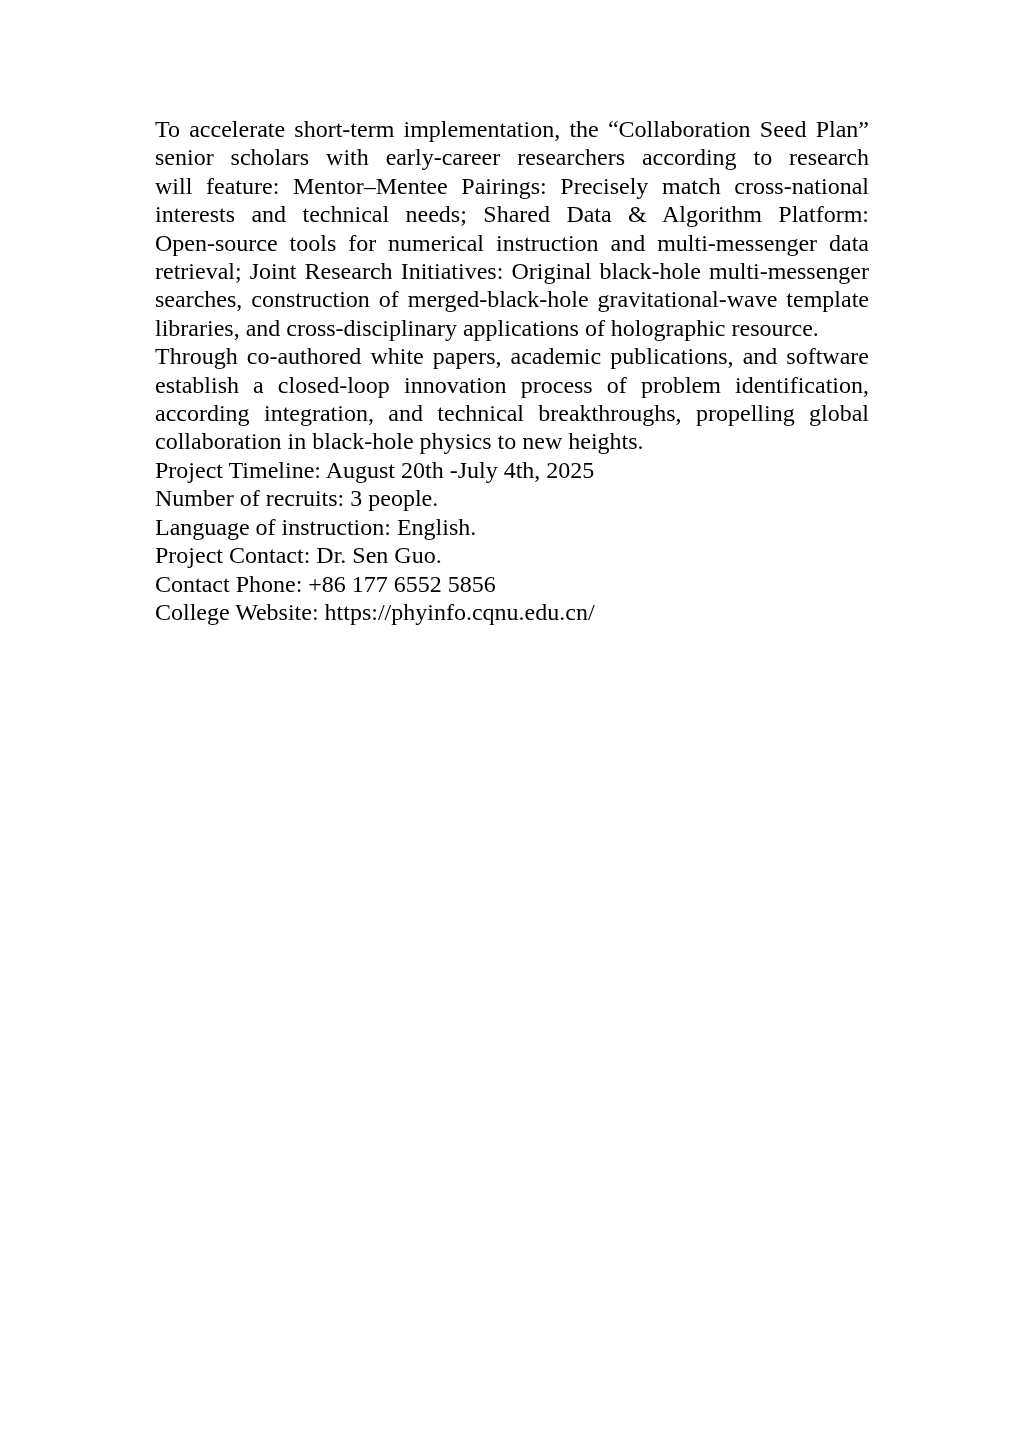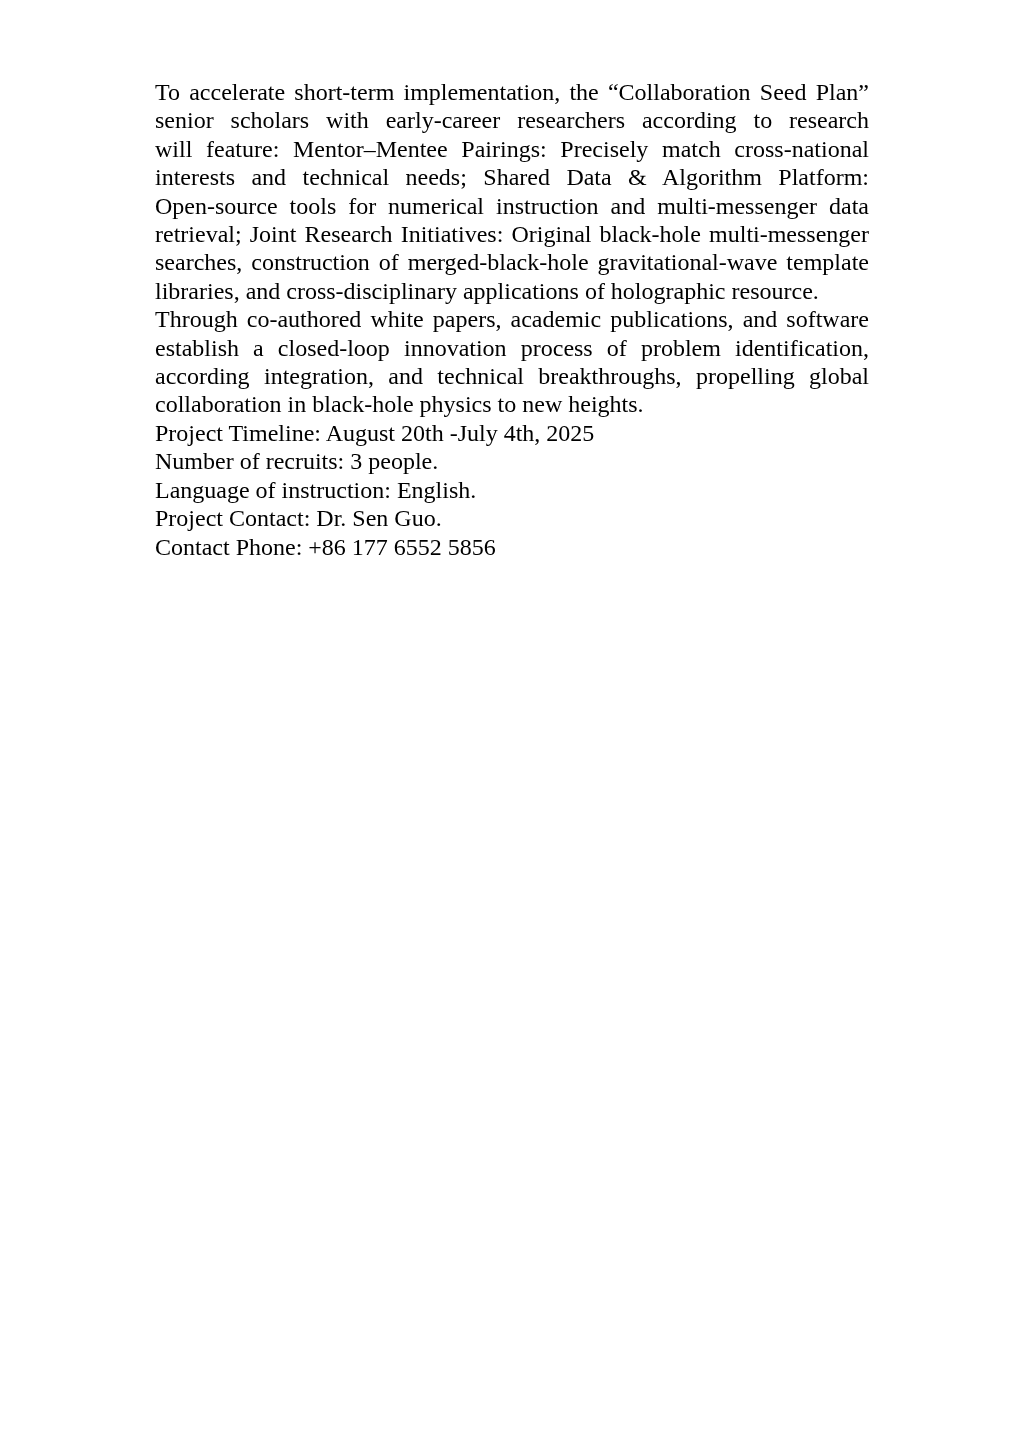--- a/index.html
+++ b/index.html
@@ -14,21 +14,21 @@
     font-family: "Liberation Serif", "DejaVu Serif", serif;
     overflow: hidden;
   }
   .page {
     position: relative;
     width: 1024px;
     height: 1448px;
     background: #ffffff;
   }
   .text-block {
-    padding: 78px 155px 0 155px;
+    padding: 115px 155px 0 155px;
     font-size: 24px;
     line-height: 28.4px;
   }
   .para {
     margin: 0;
   }
   .ln {
     text-align: left;
     min-height: 28.4px;
   }
@@ -60,16 +60,17 @@
       <div class="ln just">according integration, and technical breakthroughs, propelling global</div>
       <div class="ln">collaboration in black-hole physics to new heights.</div>
     </div>
 
     <div class="para">
       <div class="ln">Project Timeline: August 20th -July 4th, 2025</div>
       <div class="ln">Number of recruits: 3 people.</div>
       <div class="ln">Language of instruction: English.</div>
       <div class="ln">Project Contact: Dr. Sen Guo.</div>
       <div class="ln">Contact Phone: +86 177 6552 5856</div>
+      <div class="ln">College Website: https://phyinfo.cqnu.edu.cn/</div>
     </div>
 
   </main>
 </div>
 
 </body></html>

